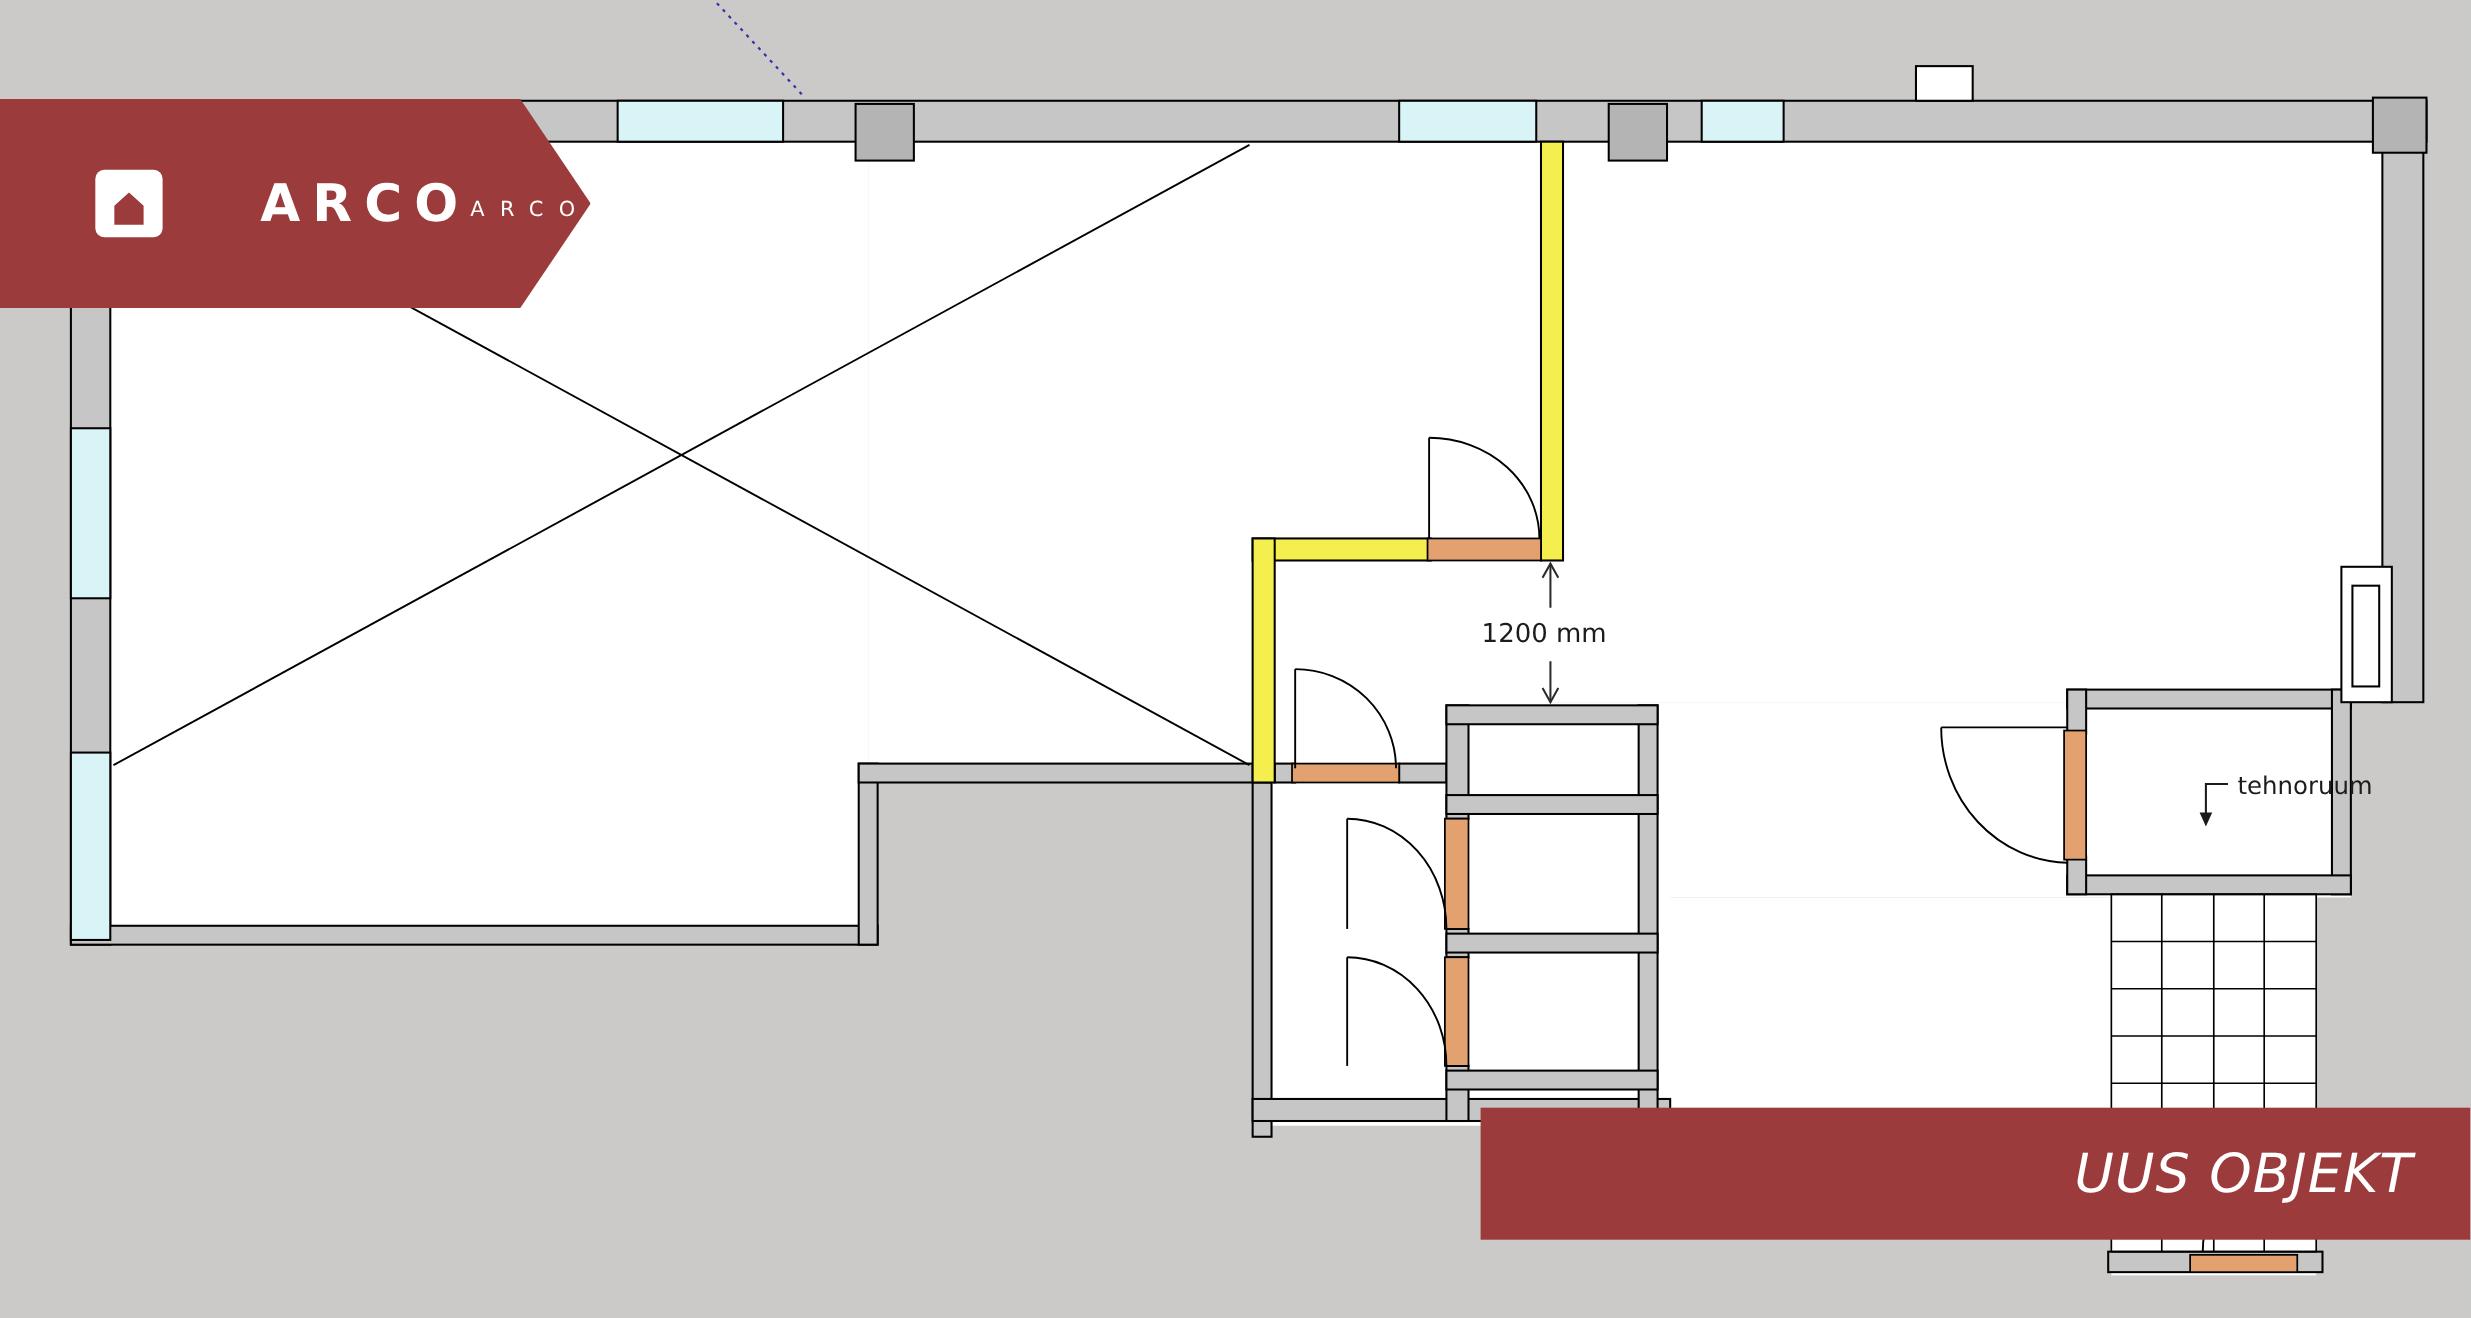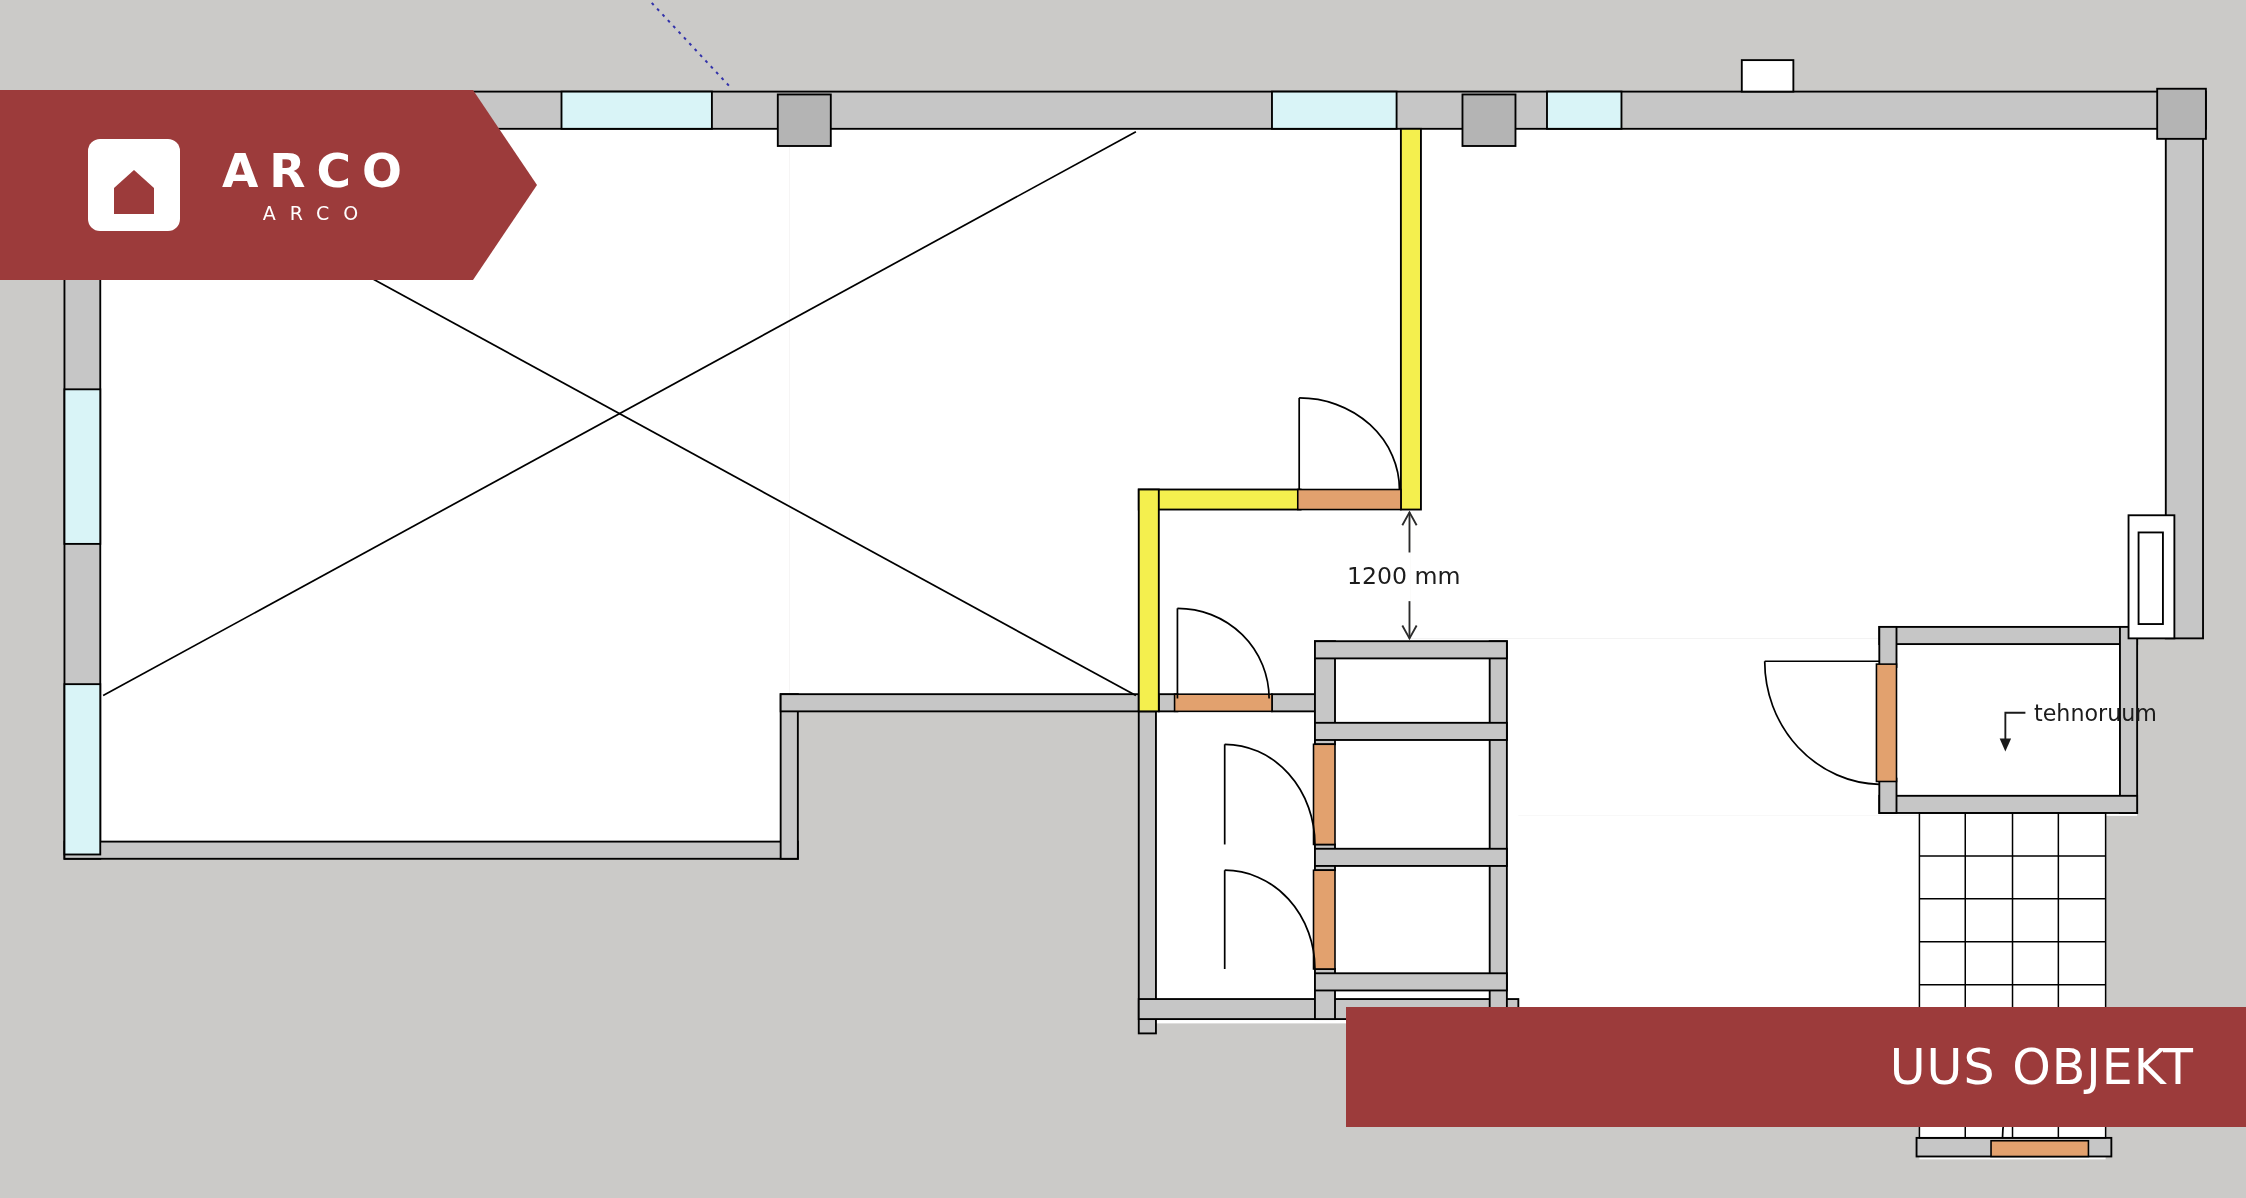--- a/index.html
+++ b/index.html
@@ -35,32 +35,32 @@
   .dotted{stroke:var(--dotted-blue);stroke-width:1.4;stroke-dasharray:2 3.5;fill:none;}
   text.anno{font-family:"DejaVu Sans",sans-serif;fill:#1c1c1c;}
 
   
   .arco-banner{
     position:absolute;left:0;top:90px;width:537px;height:190px;
     background:var(--brand-maroon);
     clip-path:polygon(0 0,473px 0,537px 95px,473px 190px,0 190px);
     display:flex;align-items:center;padding-left:84px;gap:38px;
   }
-  .brand-text{display:flex;flex-direction:column;align-items:center;color:var(--text-white);}
+  .brand-text{display:flex;flex-direction:row;align-items:center;color:var(--text-white);margin-left:48px;}
   .brand-name{font-size:47px;font-weight:bold;letter-spacing:11px;line-height:1;}
   .brand-subname{font-size:19px;letter-spacing:14px;margin-top:10px;line-height:1;}
 
   
   .objekt-banner{
     position:absolute;left:1346px;top:1007px;right:0;height:120px;
     background:var(--brand-maroon);
     display:flex;align-items:center;justify-content:flex-end;
     padding-right:52px;
   }
-  .objekt-label{color:var(--text-white);font-size:49px;letter-spacing:1px;font-weight:400;}
+  .objekt-label{color:var(--text-white);font-size:49px;letter-spacing:1px;font-weight:400;font-style:italic;}
 </style>
 </head>
 <body>
 
 <div class="stage">
 
   <svg class="plan" width="2246" height="1198" viewBox="0 0 1568 837" preserveAspectRatio="none">
 
     <g>
       <rect class="interior" x="58" y="78" width="493" height="516"></rect>

